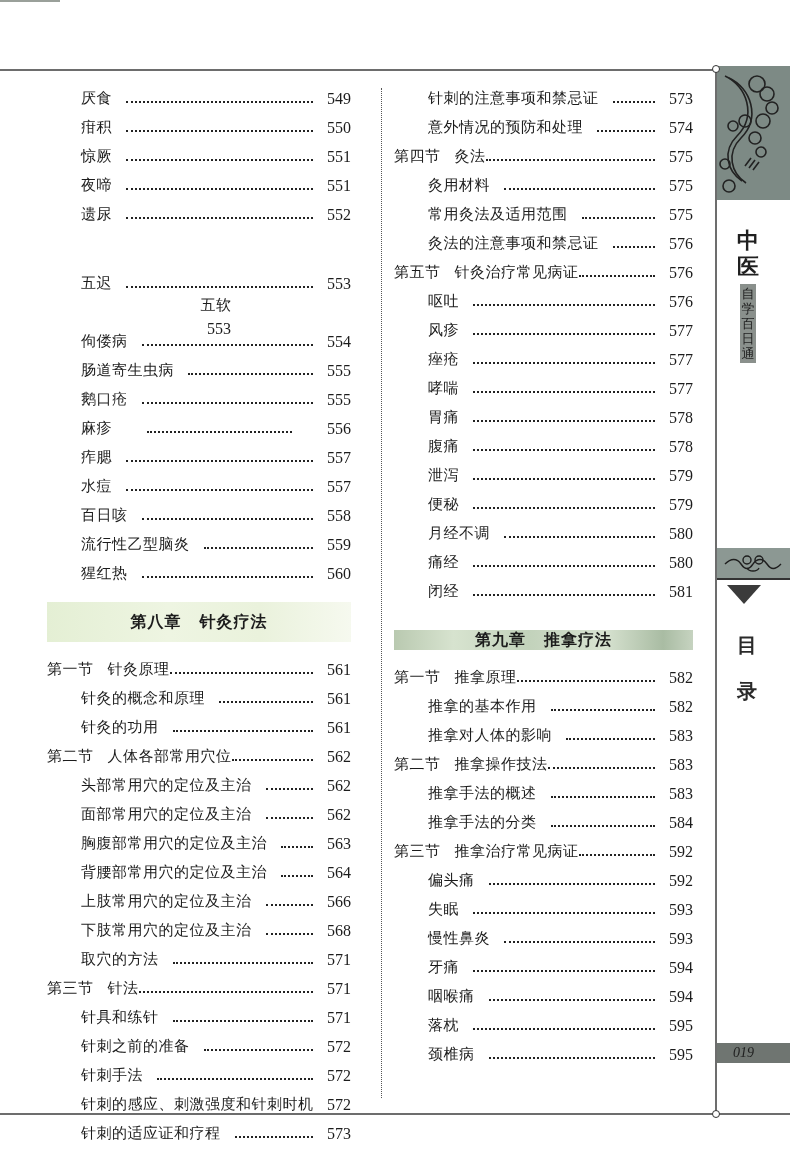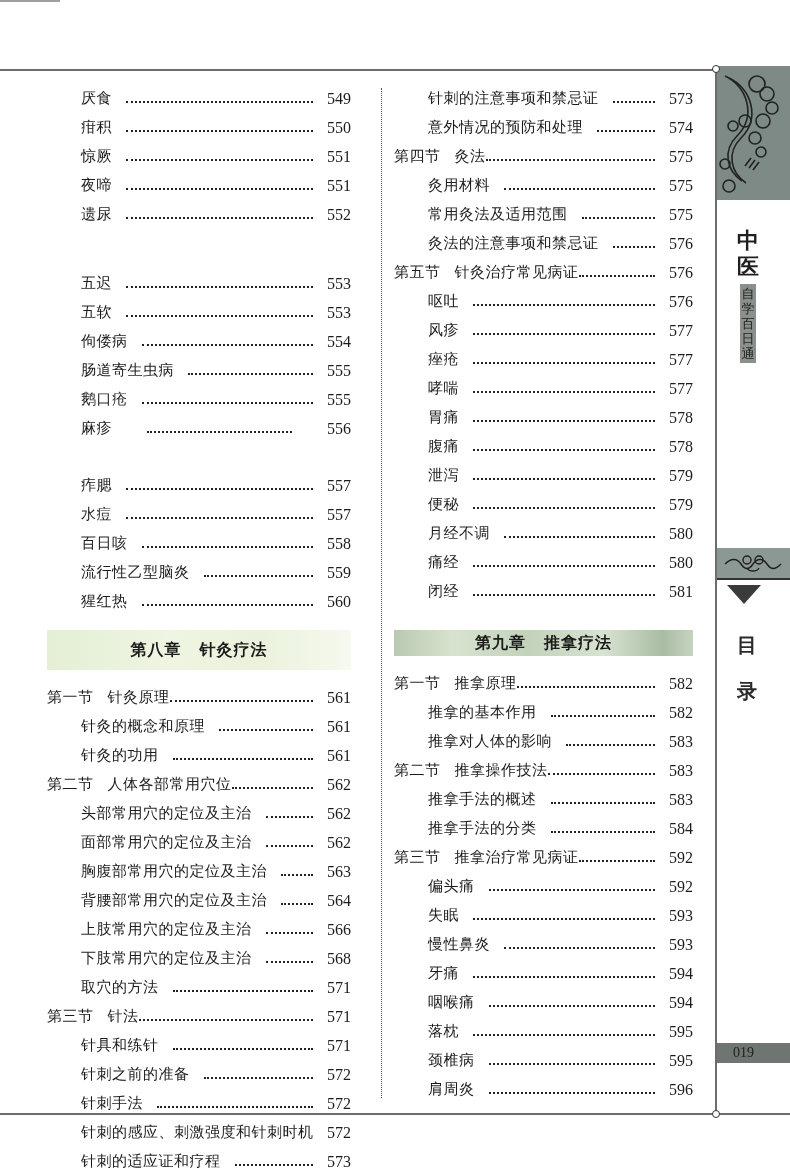--- a/index.html
+++ b/index.html
@@ -21,38 +21,38 @@
   .entry .leader { flex: 1 1 auto; height: 1px; margin: 0 8px; border-bottom: 2px dotted #222; align-self: center; margin-top: 6px; }
   .entry .page { flex: 0 0 auto; font-family: "Liberation Serif", serif; font-size: 16px; width: 30px; text-align: right; }
   .entry.sub { padding-left: 34px; }
   .entry.sub .leader { margin-left: 14px; }
   .entry.sec .leader { margin-left: 0; }
   .entry.sec .num { margin-right: 14px; }
 
   .chapter { height: 32px; margin: 14px 0 13px 0; display: flex; align-items: center; justify-content: center;
              font-weight: bold; font-size: 16px; letter-spacing: 1px; font-family: "DejaVu Sans", sans-serif; }
   .chapter.ch8 { background: linear-gradient(90deg, #e4efd4 0%, #eef5e2 40%, #eaf2dc 70%, #f6f9ef 100%); height: 40px; }
-  .chapter.ch9 { background: linear-gradient(90deg, #b9c9b0 0%, #d7e3cf 20%, #c2d2bb 45%, #d8e3d1 70%, #a9bca3 90%, #c6d3c0 100%); height: 26px; margin-top: 24px; }
+  .chapter.ch9 { background: linear-gradient(90deg, #b9c9b0 0%, #d7e3cf 20%, #c2d2bb 45%, #d8e3d1 70%, #a9bca3 90%, #c6d3c0 100%); height: 20px; margin-top: 24px; }
   .chapter .gap { display: inline-block; width: 18px; }
 
   
   .side-line { position: absolute; left: 715px; top: 69px; width: 2px; height: 1046px; background: #6d6d6d; }
   .side-dot { position: absolute; width: 8px; height: 8px; border: 1.5px solid #333; border-radius: 50%; background: #fff; }
   .dragon { position: absolute; left: 717px; top: 66px; width: 73px; height: 134px; background: #7d8a85; overflow: hidden; }
   .dragon svg { position: absolute; left: 0; top: 0; }
   .brand { position: absolute; left: 733px; top: 228px; width: 30px; text-align: center; }
   .brand .big { font-family: "DejaVu Sans", sans-serif; font-weight: bold; font-size: 22px; line-height: 26px; display: block; color: #1f1f1f; }
   .brand .small-box { display: block; margin: 4px auto 0; width: 16px; background: #8a908c; padding: 2px 0; }
   .brand .small { display: block; font-size: 13px; line-height: 15px; color: #222; }
   .ornament { position: absolute; left: 717px; top: 548px; width: 73px; height: 32px; background: #8c9893; border-bottom: 2px solid #333; }
   .triangle { position: absolute; left: 727px; top: 585px; width: 0; height: 0; border-left: 17px solid transparent; border-right: 17px solid transparent; border-top: 19px solid #3b3b3b; }
   .toc-label { position: absolute; left: 732px; top: 622px; width: 30px; text-align: center; font-family: "DejaVu Sans", sans-serif; font-weight: bold; font-size: 20px; color: #2a2a2a; }
   .toc-label span { display: block; line-height: 46px; }
   .page-box { position: absolute; left: 717px; top: 1043px; width: 73px; height: 20px; background: #6f7571; }
-  .page-box span { position: absolute; left: 16px; top: 2px; font-family: "Liberation Serif", serif; font-size: 14px; color: #1e1e1e; }
+  .page-box span { position: absolute; left: 16px; top: 2px; font-family: "Liberation Serif", serif; font-size: 14px; color: #1e1e1e; font-style: italic; }
 </style>
 </head>
 <body>
 
 <div class="top-edge"></div>
 <div class="top-rule"></div>
 <div class="bottom-rule"></div>
 <div class="col-sep"></div>
 
 <div class="column col-left">
@@ -80,21 +80,21 @@
       <div class="entry sub" style="padding-left: 34px;">
         <span class="title">遗尿</span>
         <span class="leader"></span>
         <span class="page">552</span>
       </div>
       <div class="entry sub" style="padding-left: 34px; margin-top: 40px;">
         <span class="title">五迟</span>
         <span class="leader"></span>
         <span class="page">553</span>
       </div>
-      <div class="entry sub" style="padding-left: 34px;">
+      <div class="entry sub" style="padding-left: 34px; flex-direction: column;">
         <span class="title">五软</span>
         <span class="leader"></span>
         <span class="page">553</span>
       </div>
       <div class="entry sub" style="padding-left: 34px;">
         <span class="title">佝偻病</span>
         <span class="leader"></span>
         <span class="page">554</span>
       </div>
       <div class="entry sub" style="padding-left: 34px;">
@@ -105,21 +105,21 @@
       <div class="entry sub" style="padding-left: 34px;">
         <span class="title">鹅口疮</span>
         <span class="leader"></span>
         <span class="page">555</span>
       </div>
       <div class="entry sub" style="padding-left: 34px; gap: 21px;">
         <span class="title">麻疹</span>
         <span class="leader"></span>
         <span class="page">556</span>
       </div>
-      <div class="entry sub" style="padding-left: 34px; margin-top: 28px;">
+      <div class="entry sub" style="padding-left: 34px;">
         <span class="title">痄腮</span>
         <span class="leader"></span>
         <span class="page">557</span>
       </div>
       <div class="entry sub" style="padding-left: 34px;">
         <span class="title">水痘</span>
         <span class="leader"></span>
         <span class="page">557</span>
       </div>
       <div class="entry sub" style="padding-left: 34px;">
@@ -401,25 +401,20 @@
       </div>
       <div class="entry sub">
         <span class="title">落枕</span>
         <span class="leader"></span>
         <span class="page">595</span>
       </div>
       <div class="entry sub">
         <span class="title">颈椎病</span>
         <span class="leader"></span>
         <span class="page">595</span>
-      </div>
-      <div class="entry sub">
-        <span class="title">肩周炎</span>
-        <span class="leader"></span>
-        <span class="page">596</span>
       </div>
     </div>
 </div>
 
 <div class="side-line"></div>
 <div class="dragon">
   <svg width="73" height="134" viewBox="0 0 73 134">
     <g fill="none" stroke="#222" stroke-width="1.6">
       <path d="M8 10 C 30 20, 40 50, 20 70 C 5 85, 10 105, 25 115"></path>
       <path d="M12 12 C 34 22, 44 52, 24 72 C 9 87, 14 107, 29 117"></path>

